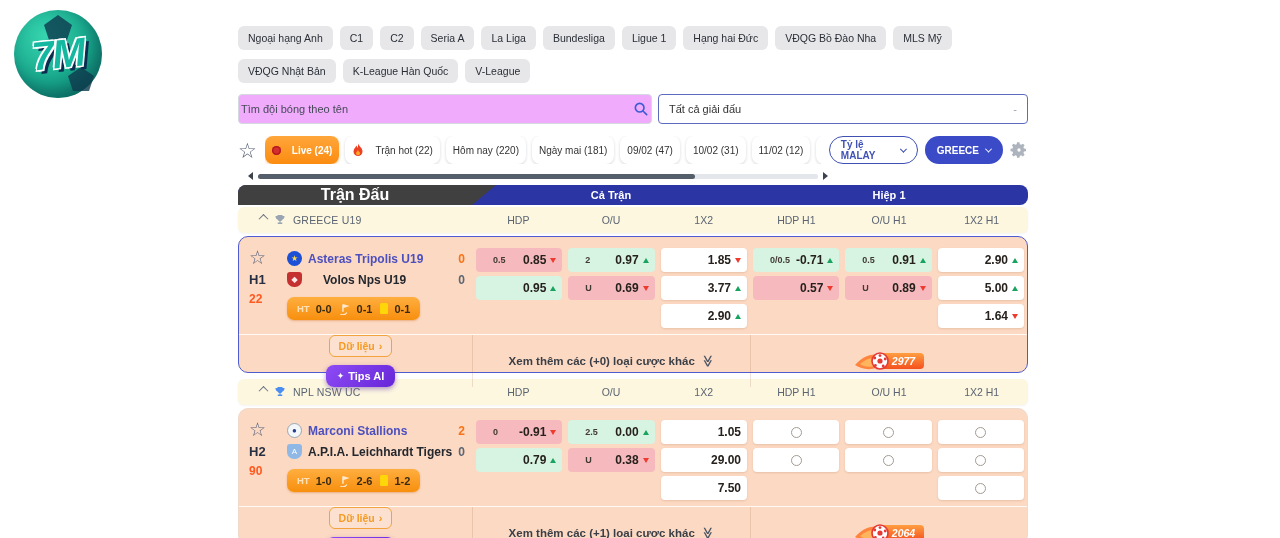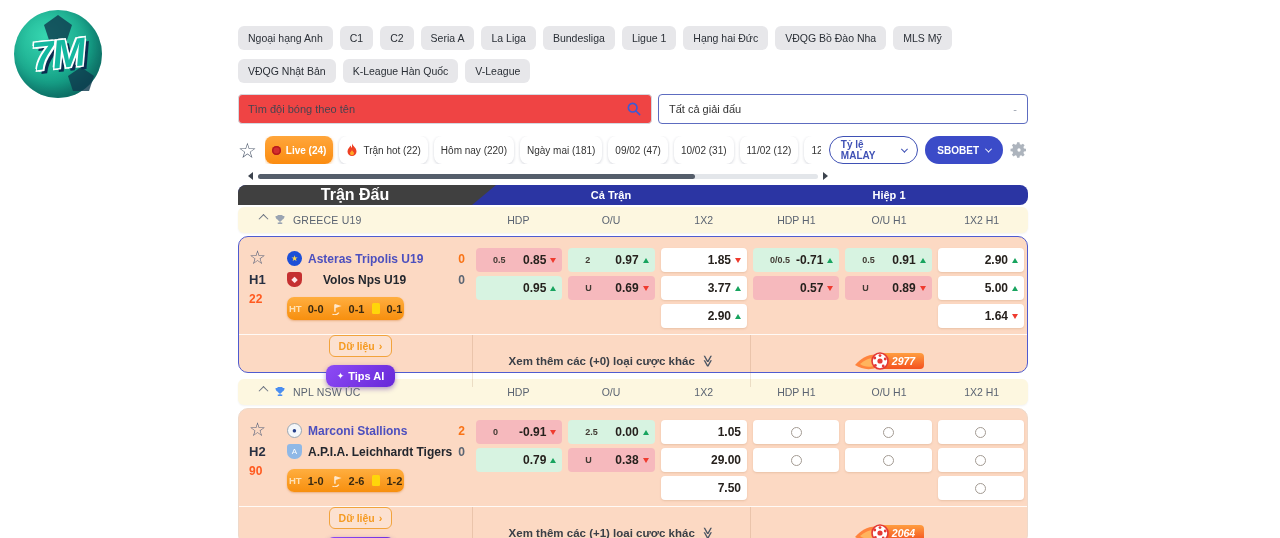--- a/index.html
+++ b/index.html
@@ -18,32 +18,32 @@
     text-shadow:-1.5px -1.5px 0 #fff,1.5px -1.5px 0 #fff,-1.5px 1.5px 0 #fff,1.5px 1.5px 0 #fff,4px 4px 0 #0b2d50;}
 
   .content{position:absolute;left:238px;top:0;width:790px;}
 
   
   .chips{display:flex;flex-wrap:wrap;gap:9px 7px;margin-top:26px;}
   .chip{background:#e7e7ea;border-radius:6px;padding:6px 10px;font-size:10.5px;color:#2a2f36;cursor:pointer;white-space:nowrap;}
 
   
   .search-row{display:flex;margin-top:11px;gap:6px;}
-  .search-box{width:414px;height:30px;border:1px solid #d4d9e0;border-radius:4px;background:#ef4444;display:flex;align-items:center;padding:0 9px;}
+  .search-box{width:414px;height:30px;border:1px solid #d4d9e0;border-radius:4px;background:#f0abfc;display:flex;align-items:center;padding:0 2px;}
   .search-box input{flex:1;border:none;outline:none;font-size:11px;color:#333;background:transparent;font-family:inherit;}
   .search-box input::placeholder{color:#3d4450;opacity:.95;}
   .search-ic{display:flex;align-items:center;}
   .league-select{flex:1;height:30px;border:1px solid #5d6cc0;border-radius:4px;display:flex;align-items:center;justify-content:space-between;padding:0 10px;font-size:11px;color:#333;cursor:pointer;background:#fff;}
   .select-dash{color:#9ca3af;font-size:11px;}
 
   
   .tab-row{display:flex;align-items:center;margin-top:12px;gap:8px;}
   .fav-star{font-size:21px;color:#55607280;color:#556072;line-height:1;cursor:pointer;}
   .tabs{display:flex;gap:6px;overflow:hidden;width:556px;flex:none;white-space:nowrap;}
-  .tab{height:28px;display:inline-flex;align-items:center;gap:5px;background:#fff;box-shadow:0 1px 3px rgba(40,50,80,.2);border-radius:8px;padding:0 7px;font-size:10px;color:#333;flex:none;cursor:pointer;}
+  .tab{height:28px;display:inline-flex;align-items:center;gap:11px;background:#fff;box-shadow:0 1px 3px rgba(40,50,80,.2);border-radius:8px;padding:0 7px;font-size:10px;color:#333;flex:none;cursor:pointer;}
   .tab.active{background:linear-gradient(180deg,#ffa63b,#fb8c10);color:#fff;font-weight:bold;box-shadow:0 1px 3px rgba(250,140,20,.5);}
   .live-dot{width:9px;height:9px;border-radius:50%;background:#d32f2f;box-shadow:inset 0 0 0 1.5px #b71c1c;}
   .tab-flame{display:flex;align-items:center;}
   .controls{display:flex;align-items:center;gap:7px;margin-left:auto;}
   .btn-outline{height:28px;border:1.5px solid #3f51b5;color:#3f51b5;border-radius:14px;display:flex;align-items:center;gap:7px;padding:0 11px;font-size:10px;background:#fff;cursor:pointer;font-weight:bold;}
   .btn-solid{height:28px;background:#3b4bc8;color:#fff;border-radius:14px;display:flex;align-items:center;gap:7px;padding:0 12px;font-size:10px;font-weight:bold;cursor:pointer;}
   .caret{width:5px;height:5px;border-right:1.8px solid currentColor;border-bottom:1.8px solid currentColor;transform:rotate(45deg) translate(-1px,-1px);}
   .gear{display:flex;align-items:center;cursor:pointer;}
 
   
@@ -77,21 +77,21 @@
   .fav-star2{font-size:19px;color:#55607a;line-height:1;cursor:pointer;}
   .period{font-size:13px;font-weight:bold;color:#273042;}
   .clock{font-size:12px;font-weight:bold;color:#ff5a1f;}
   .mi-teams{flex:1;display:flex;flex-direction:column;}
   .team-row{display:flex;align-items:center;height:21px;gap:6px;padding-right:8px;}
   .badge{width:15px;height:15px;flex:none;display:flex;align-items:center;justify-content:center;font-size:8px;line-height:1;}
   .badge.circle{border-radius:50%;}
   .badge.shield{border-radius:3px 3px 7px 7px;}
   .team-name{font-size:12px;font-weight:bold;white-space:nowrap;overflow:hidden;}
   .team-score{margin-left:auto;font-size:12px;font-weight:bold;}
-  .stats-pill{margin-top:7px;height:23px;width:fit-content;background:linear-gradient(180deg,#ffae3f,#f78f0e);border-radius:7px;display:flex;align-items:center;gap:6px;padding:0 2px;font-size:11px;font-weight:bold;color:#3a2a12;box-shadow:0 1px 2px rgba(200,100,10,.35);}
+  .stats-pill{margin-top:7px;height:23px;width:fit-content;background:linear-gradient(180deg,#ffae3f,#f78f0e);border-radius:7px;display:flex;align-items:center;gap:6px;padding:0 10px;font-size:11px;font-weight:bold;color:#3a2a12;box-shadow:0 1px 2px rgba(200,100,10,.35);}
   .ht-label{color:#ffe1b3;font-size:9.5px;font-weight:bold;}
   .corner{display:flex;align-items:center;margin-left:2px;}
   .ycard{width:8px;height:11px;background:#ffd60a;border-radius:1.5px;margin-left:2px;}
 
   .odds-col{padding:0 3px;display:flex;flex-direction:column;gap:4px;}
   .cell{height:24px;border-radius:4px;display:flex;align-items:center;padding:0 6px;gap:3px;cursor:pointer;}
   .cell .lbl{font-size:9px;font-weight:bold;color:#413a33;margin-left:11px;}
   .cell .val{margin-left:auto;font-size:12px;font-weight:bold;color:#26211d;}
   .cell.red{background:#f6b9bd;}
   .cell.green{background:#d7f3e1;}
@@ -188,21 +188,21 @@
         <div class="tab">
           <span>12,</span>
         </div>
       </div>
     <div class="controls">
       <div class="btn-outline">
         <span>Tỷ lệ MALAY</span>
         <span class="caret"></span>
       </div>
       <div class="btn-solid">
-        <span>SBOBET</span>
+        <span>GREECE</span>
         <span class="caret"></span>
       </div>
       <span class="gear">
         <svg width="18" height="18" viewBox="0 0 24 24" fill="#adb4bd">
             <path d="M12 8a4 4 0 1 0 0 8 4 4 0 0 0 0-8zm9.3 5.6v-3.2l-2.7-.5a7 7 0 0 0-.7-1.8l1.6-2.3-2.3-2.3-2.3 1.6a7 7 0 0 0-1.8-.7L12.6 1.7H9.4l-.5 2.7a7 7 0 0 0-1.8.7L4.8 3.5 2.5 5.8l1.6 2.3a7 7 0 0 0-.7 1.8l-2.7.5v3.2l2.7.5c.16.63.4 1.23.7 1.8l-1.6 2.3 2.3 2.3 2.3-1.6c.57.3 1.17.54 1.8.7l.5 2.7h3.2l.5-2.7a7 7 0 0 0 1.8-.7l2.3 1.6 2.3-2.3-1.6-2.3c.3-.57.54-1.17.7-1.8l2.7-.5z"></path>
             <circle cx="12" cy="12" r="2.2" fill="#fff"></circle>
           </svg>
       </span>
     </div>
   </div>

